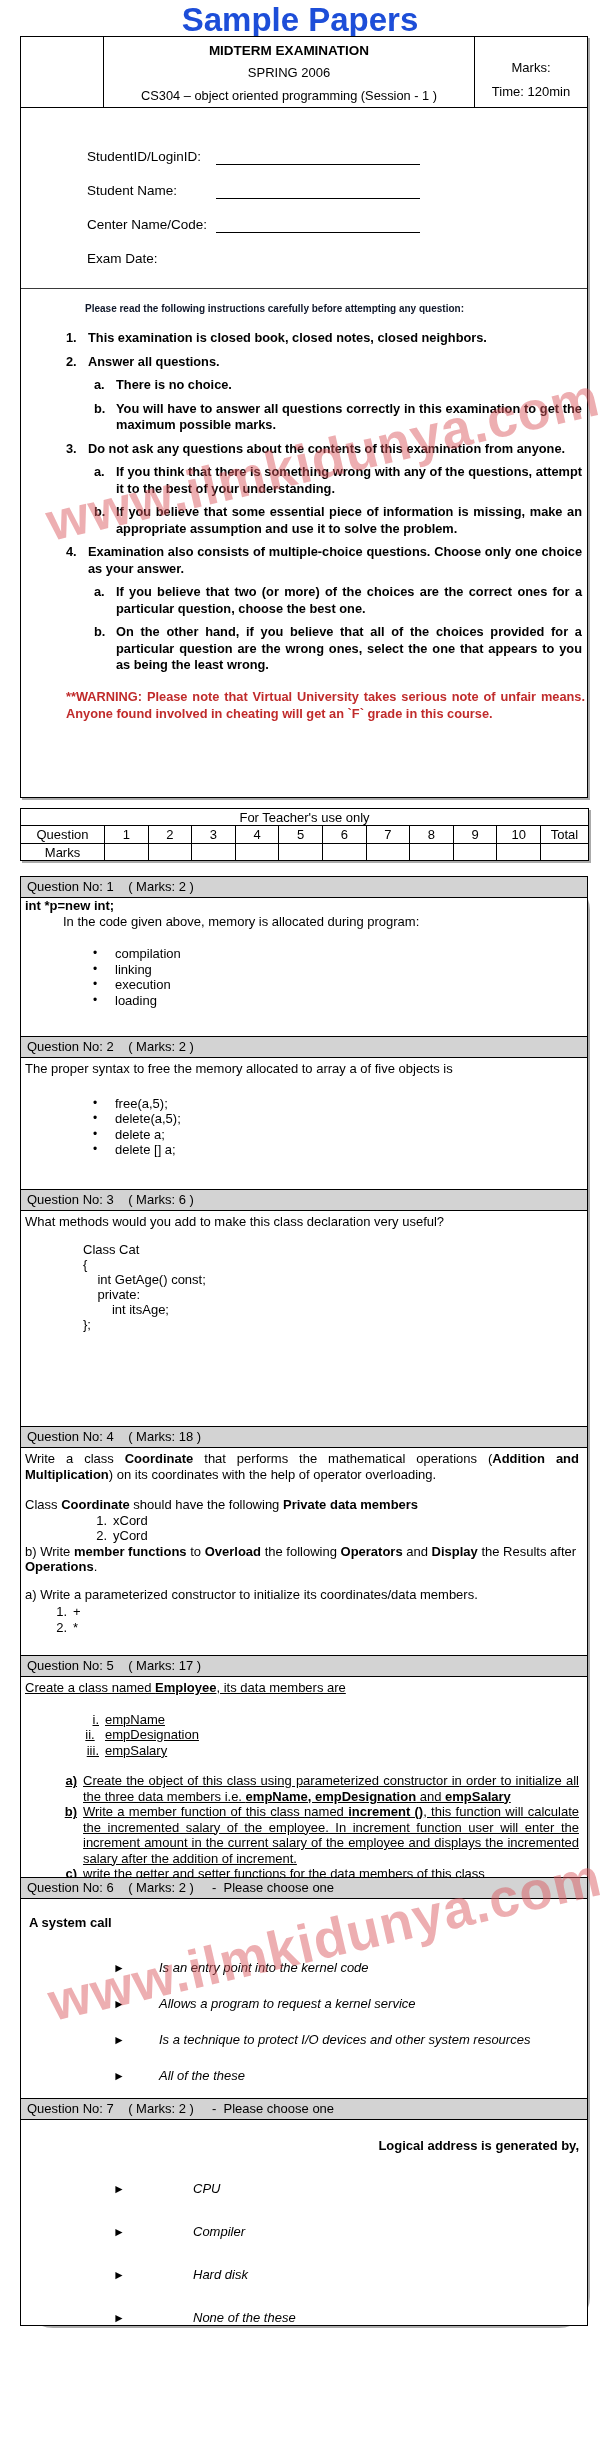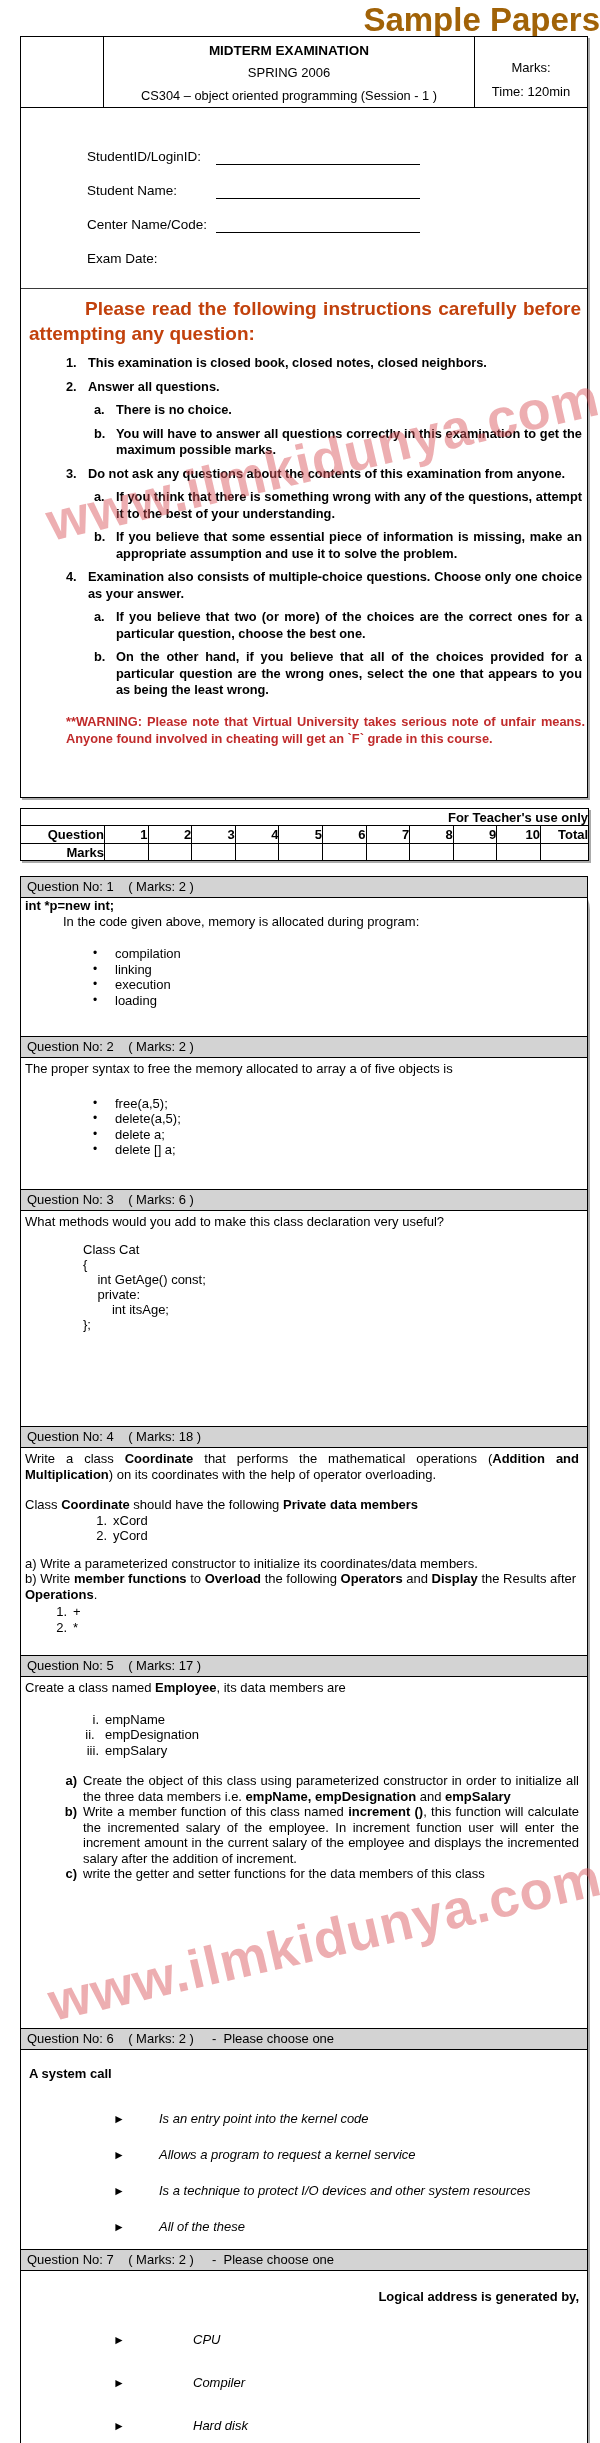--- a/index.html
+++ b/index.html
@@ -1,22 +1,22 @@
 <!DOCTYPE html>
 <html><head>
 <meta charset="utf-8">
 <style>
   html,body{margin:0;padding:0;background:#fff;}
   body{font-family:"Liberation Sans",sans-serif;color:#000;}
   #page{position:relative;width:600px;height:2443px;background:#fff;overflow:hidden;}
   .b{font-weight:bold;}
 
   
-  .page-title{position:absolute;top:1px;left:0;width:100%;text-align:right;
-    font-size:33px;font-weight:bold;color:#a16207;letter-spacing:0px;}
+  .page-title{position:absolute;top:1px;left:0;width:100%;text-align:center;
+    font-size:33px;font-weight:bold;color:#1d4ed8;letter-spacing:0px;}
 
   
   .outer-box{position:absolute;left:20px;top:36px;width:566px;height:760px;
     border:1px solid #000;box-shadow:2px 2px 0 #aaa;background:#fff;}
   .head-table{display:flex;height:70px;border-bottom:1px solid #000;}
   .hc-left{width:82px;border-right:1px solid #000;}
   .hc-center{flex:1;text-align:center;padding-top:6px;font-size:13px;}
   .hc-center .l1{font-weight:bold;font-size:13.5px;}
   .hc-center .l2{margin-top:7px;}
   .hc-center .l3{margin-top:8px;font-size:12.8px;}
@@ -24,34 +24,34 @@
     padding-top:23px;font-size:13px;}
   .hc-right .l2{margin-top:9px;}
 
   .student{padding:41px 0 0 66px;}
   .srow{display:flex;margin-bottom:18px;height:16px;font-size:13.5px;}
   .srow .lbl{width:129px;}
   .srow .line{width:204px;border-bottom:1.5px solid #000;}
 
   .divider{border:0;border-top:1px solid #3a3a3a;margin:21px 0 0 0;}
 
-  .instr-head{margin:7px 6px 8px 8px;color:#c2410c;font-weight:bold;font-size:19px;
+  .instr-head{margin:7px 6px 8px 8px;color:#0f172a;font-weight:bold;font-size:10px;
     line-height:25px;text-indent:56px;text-align:justify;}
   .ilist{margin:9px 5px 0 45px;font-size:12.8px;font-weight:bold;}
   .iitem{display:flex;margin-top:7px;line-height:16.5px;text-align:justify;}
   .iitem .mk{width:22px;flex:none;}
   .iitem .tx{flex:1;}
   .isub{margin-left:28px;}
   .warning{margin:14px 2px 0 45px;font-weight:bold;font-size:12.8px;line-height:17px;
     text-align:justify;color:#C02B2B;}
 
   
   .tt{position:absolute;left:20px;top:808px;width:568px;border-collapse:collapse;
     font-size:13px;box-shadow:2px 2px 0 #aaa;table-layout:fixed;background:#fff;}
-  .tt td{border:1px solid #000;text-align:right;padding:0;height:16px;overflow:hidden;font-weight:bold;}
+  .tt td{border:1px solid #000;text-align:center;padding:0;height:16px;overflow:hidden;}
   .tt .hrow td{height:17px;}
 
   
   .questions{position:absolute;left:20px;top:877px;width:568px;box-shadow:2px 2px 0 #aaa;border-radius:31px;}
   .question{border:1px solid #000;margin-top:-1px;background:#fff;}
   .q-header{background:#D3D3D3;border-bottom:1px solid #000;height:20px;line-height:20px;
     padding-left:6px;font-size:13px;white-space:pre;}
   .q-body{position:relative;overflow:hidden;font-size:13px;line-height:15.5px;}
   .q-body .p{margin:0 8px 0 4px;}
   .q-body .p.just{text-align:justify;}
@@ -272,37 +272,37 @@
           <div class="nlist" style="margin-left: 72px;">
             <div class="litem">
               <span class="mk" style="width: 20px;">1.</span>
               <div class="tx"><span>xCord</span></div>
             </div>
             <div class="litem">
               <span class="mk" style="width: 20px;">2.</span>
               <div class="tx"><span> yCord</span></div>
             </div>
           </div>
+          <div class="p"><span>b) Write </span><span class="b ">member functions</span><span> to </span><span class="b ">Overload</span><span> the following </span><span class="b ">Operators</span><span> and </span><span class="b ">Display</span><span> the Results after </span><span class="b ">Operations</span><span>.</span></div>
           <div class="p" style="margin-top: 12px;"><span>a) Write a parameterized constructor to initialize its coordinates/data members.</span></div>
-          <div class="p"><span>b) Write </span><span class="b ">member functions</span><span> to </span><span class="b ">Overload</span><span> the following </span><span class="b ">Operators</span><span> and </span><span class="b ">Display</span><span> the Results after </span><span class="b ">Operations</span><span>.</span></div>
           <div class="nlist" style="margin-top: 2px; margin-left: 32px;">
             <div class="litem">
               <span class="mk" style="width: 20px;">1.</span>
               <div class="tx"><span>+</span></div>
             </div>
             <div class="litem">
               <span class="mk" style="width: 20px;">2.</span>
               <div class="tx"><span>*</span></div>
             </div>
           </div>
         </div>
       </div>
       <div class="question">
         <div class="q-header">Question No: 5    ( Marks: 17 )</div>
-        <div class="q-body" style="height: 351px;">
+        <div class="q-body" style="height: 200px; text-decoration: underline;">
           <div class="p" style="margin-top: 3px;"><span>Create a class named </span><span class="b ">Employee</span><span>, its data members are</span></div>
           <div class="nlist" style="margin-top: 16px; margin-left: 60px;">
             <div class="litem">
               <span class="mk" style="width: 24px;">i.</span>
               <div class="tx"><span>empName</span></div>
             </div>
             <div class="litem">
               <span class="mk" style="width: 24px; text-align: center;">ii.</span>
               <div class="tx"><span>empDesignation</span></div>
             </div>

